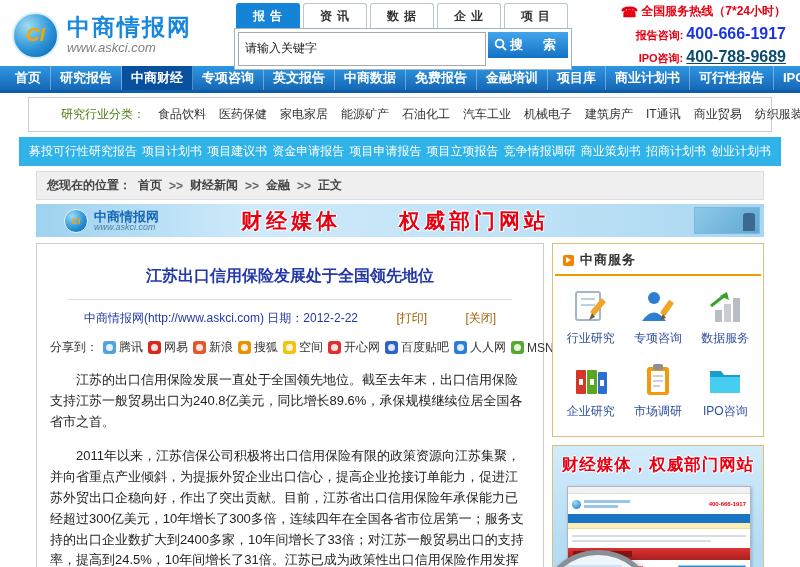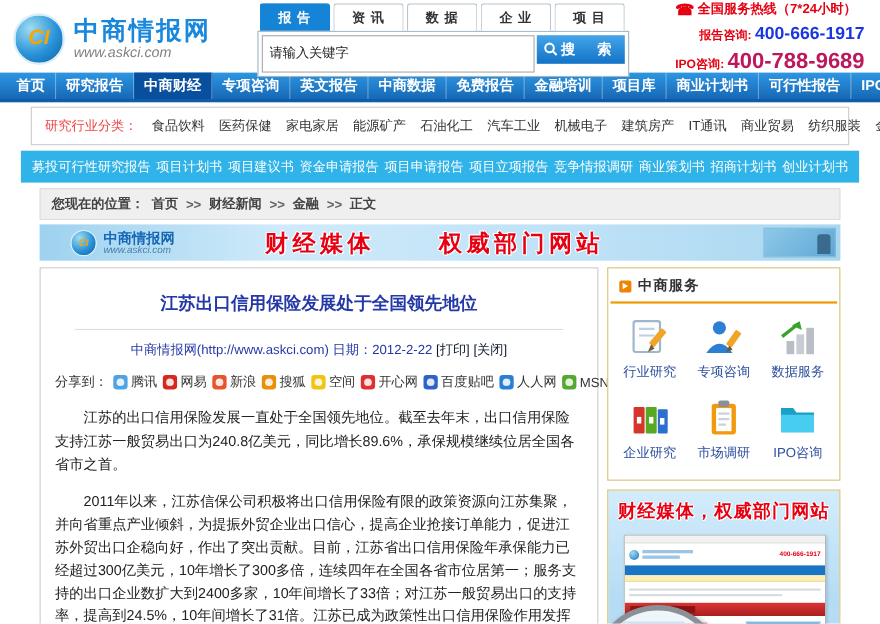--- a/index.html
+++ b/index.html
@@ -28,35 +28,35 @@
   .search-btn { width: 80px; height: 26px; margin-left: 2px; border: none; cursor: pointer;
     background: linear-gradient(#44a5ea, #1272c6); color: #fff; font-weight: bold; letter-spacing: 6px;
     font-size: 13px; display: flex; align-items: center; justify-content: center; gap: 3px;
     font-family: Liberation Mono, monospace; text-align: center; }
 
   .hotline { margin-left: auto; font-size: 11px; line-height: 1.45; padding-right: 4px; }
   .hot-title { color: #e60012; font-weight: bold; font-size: 12px; display: flex; align-items: center; gap: 3px; }
   .hot-row { text-align: right; white-space: nowrap; }
   .hot-label { color: #e60012; font-weight: bold; }
   .phone-blue { color: #1a36e0; font-size: 16px; font-weight: bold; }
-  .phone-red { color: #be185d; font-size: 20px; font-weight: bold; }
+  .phone-red { color: #0c4a6e; font-size: 16px; font-weight: bold; text-decoration: underline; }
   .phone-glyph { color: #e60012; font-size: 14px; }
 
   
   .nav { height: 27px; background: linear-gradient(#2e96e2, #1668b6); display: flex; align-items: stretch;
     border-bottom: 3px solid #0e5dab; padding: 0 6px; }
   .nav-item { color: #fff; font-size: 13px; font-weight: bold; padding: 0 9px; display: flex;
     align-items: center; border-right: 1px solid rgba(255,255,255,.35); cursor: pointer; white-space: nowrap; }
   .nav-item:last-child { border-right: none; }
   .nav-item.active { background: #084f9e; }
 
   
   .industry { width: 744px; margin: 4px auto 0; border: 1px solid #ccc; background: #fff;
     padding: 8px 12px; font-size: 12px; color: #333; display: flex; gap: 13px; white-space: nowrap; }
-  .ind-label { color: #ef4444; }
+  .ind-label { color: #4d7c0f; margin-left: 20px; }
   .ind-link { color: #333; cursor: pointer; }
 
   
   .projbar { width: 762px; margin: 5px auto 0; background: #2fb3e8; color: #fff; font-size: 12px;
     padding: 6px 10px; display: flex; justify-content: space-between; white-space: nowrap; }
   .proj-link { color: #fff; cursor: pointer; }
 
   
   .crumbbar { width: 728px; margin: 5px auto 0; background: #efefef; border: 1px solid #ddd;
     padding: 5px 10px; font-size: 12px; color: #444; display: flex; gap: 7px; align-items: center; font-weight: bold; }
@@ -82,21 +82,21 @@
   .banner-art::after { content: ""; position: absolute; right: 4px; bottom: 2px; width: 12px; height: 18px;
     background: #3a6a8e; border-radius: 3px 3px 0 0; }
 
   
   .content { width: 728px; margin: 6px auto 0; display: flex; gap: 8px; align-items: flex-start; }
 
   .article { width: 508px; min-height: 335px; border: 1px solid #ccc; background: #fff; padding: 14px 13px 10px; }
   .art-title { text-align: center; color: #2438a8; font-size: 16px; font-weight: bold; margin: 8px 0 12px; }
   .art-divider { border-top: 1px solid #ddd; margin: 0 18px 10px; }
   .art-meta { text-align: center; color: #2438a8; font-size: 12px; margin-bottom: 10px; }
-  .meta-action { color: #0f172a; cursor: pointer; }
+  .meta-action { color: #a16207; cursor: pointer; margin-left: 35px; }
 
   .share { display: flex; align-items: center; gap: 5px; font-size: 12px; color: #333; margin: 12px 0 4px; flex-wrap: nowrap; white-space: nowrap; }
   .share-item { display: flex; align-items: center; gap: 3px; cursor: pointer; color: #333; }
   .share-ic { width: 13px; height: 13px; border-radius: 3px; display: inline-block; position: relative; }
   .share-ic::after { content: ""; position: absolute; left: 3px; top: 3px; width: 7px; height: 7px;
     background: rgba(255,255,255,.85); border-radius: 50%; }
 
   .para { font-size: 13px; color: #222; line-height: 1.6; text-indent: 2em; margin: 14px 0 0; }
 
   

